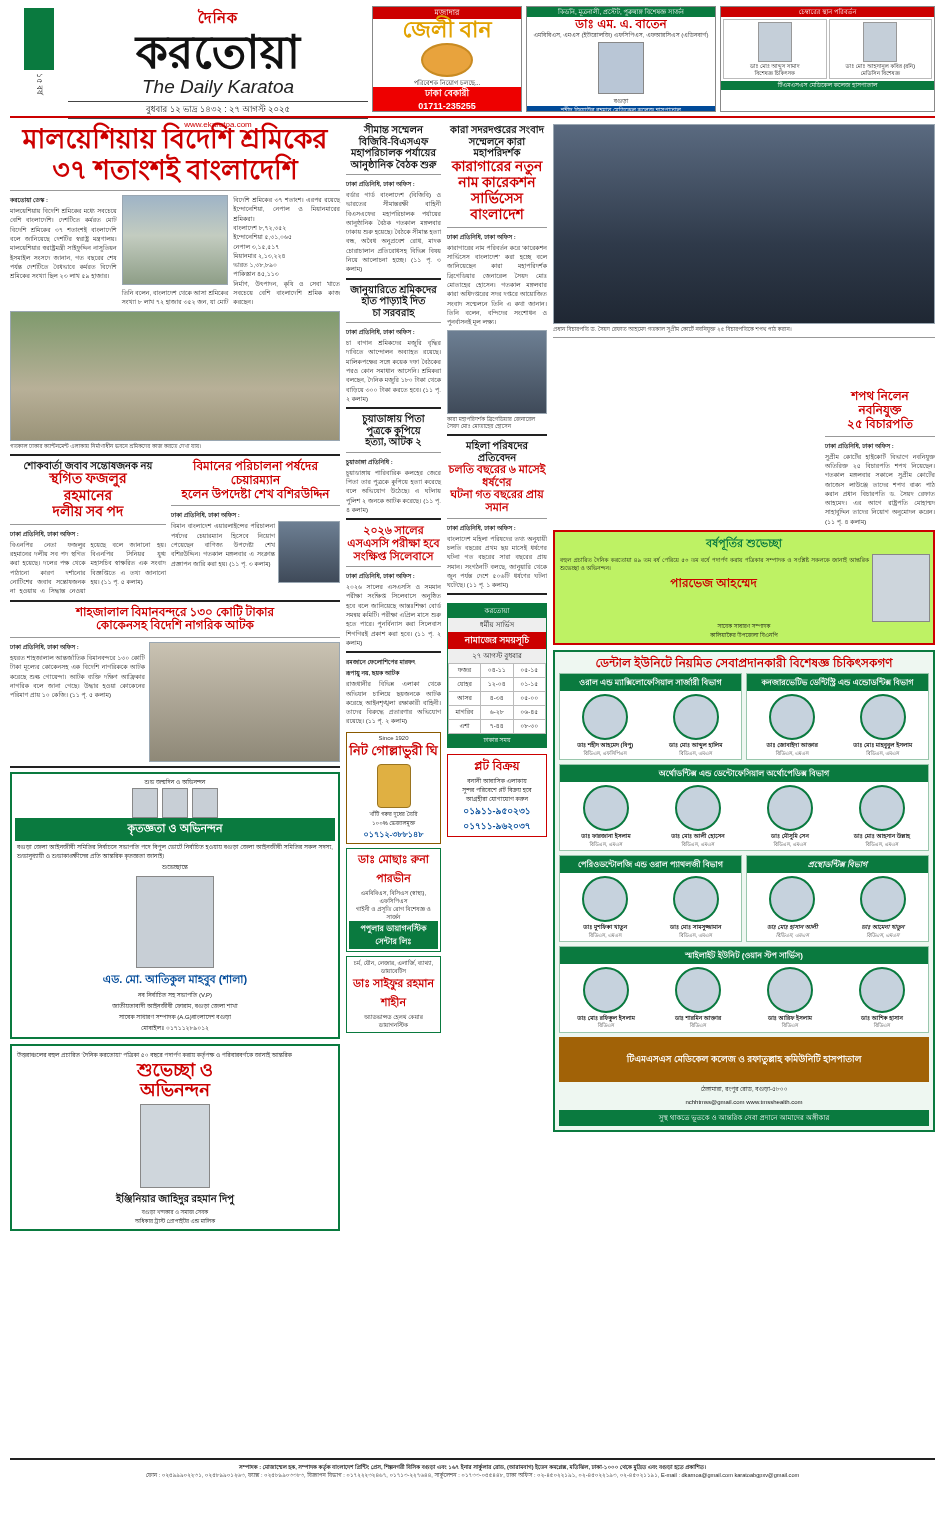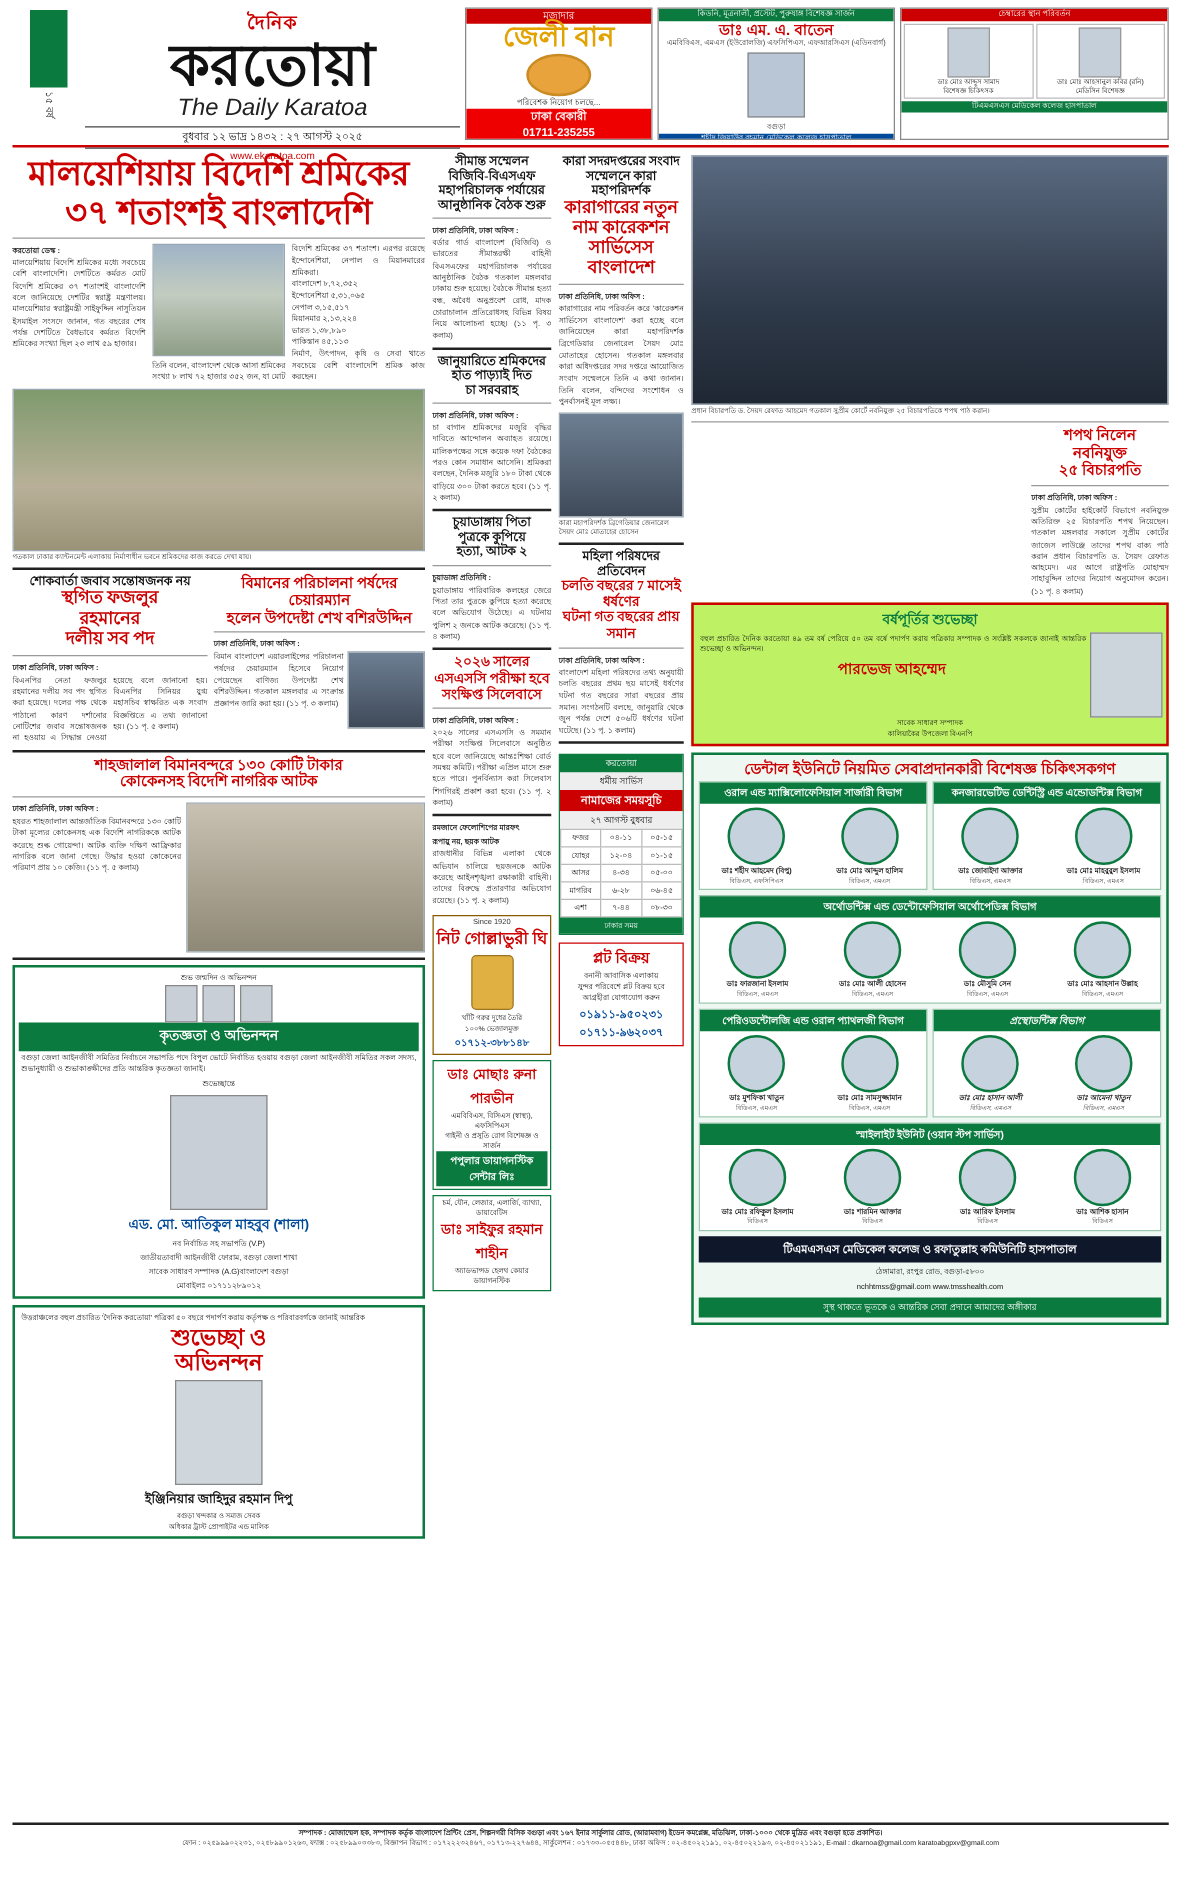--- a/index.html
+++ b/index.html
@@ -120,21 +120,21 @@
   .med-ad { border:2px solid #0a7a3f; margin-top:5px; background:#eef7f1; padding:4px; }
   .med-ad .mtitle { color:#0a6b38; font-size:13px; font-weight:bold; text-align:center; line-height:1.2;}
   .med-ad .mtitle2 { color:#c00; font-size:12px; font-weight:bold; text-align:center; line-height:1.2; margin-bottom:3px;}
   .dept { border:1px solid #9ac7ad; margin-bottom:4px; background:#fff; }
   .dept .dhead { background:#0a7a3f; color:#fff; font-size:8px; text-align:center; padding:2px; font-weight:bold;}
   .dept .docs { display:flex; }
   .docs .doc { flex:1; text-align:center; padding:3px 1px; }
   .docs .circ { width:46px;height:46px;border-radius:50%; background:#c6d2dd; border:2px solid #0a7a3f; margin:0 auto 2px;}
   .docs .dnm { font-size:5.8px; font-weight:bold; line-height:1.3;}
   .docs .ddg { font-size:5px; color:#444; line-height:1.25;}
-  .med-foot { background:#0f172a; color:#fff; font-size:9px; text-align:center; padding:3px; font-weight:bold;}
+  .med-foot { background:#a16207; color:#fff; font-size:9px; text-align:center; padding:15px; font-weight:bold;}
   .med-foot2 { font-size:6px; text-align:center; padding:2px; }
 
   .greet-birth { border:2px solid #c00; padding:3px; margin-top:4px; background:#bef264; }
   .greet-birth .gb1 { color:#0a7a3f; font-size:11px; font-weight:bold; text-align:center;}
   .greet-birth .gb2 { font-size:5.8px; line-height:1.4; text-align:justify; padding:2px;}
   .greet-birth .gb3 { color:#c00; font-size:12px; font-weight:bold; text-align:center;}
   .greet-birth .gbph { width:58px;height:68px;background:#cdd5dc;border:1px solid #888; float:right; margin-left:3px;}
 
   
   .footer { border-top:2px solid #222; margin-top:4px; padding-top:3px; font-size:5.6px; line-height:1.5; text-align:center; color:#222;}
@@ -357,21 +357,21 @@
       <div class="sub-head s14" style="white-space:pre-line;">কারাগারের নতুন নাম কারেকশন
 সার্ভিসেস বাংলাদেশ</div>
       <div class="rule"></div>
       <div class="byline">ঢাকা প্রতিনিধি, ঢাকা অফিস :</div>
       <div class="body-txt">কারাগারের নাম পরিবর্তন করে 'কারেকশন সার্ভিসেস বাংলাদেশ' করা হচ্ছে বলে জানিয়েছেন কারা মহাপরিদর্শক ব্রিগেডিয়ার জেনারেল সৈয়দ মোঃ মোতাহের হোসেন। গতকাল মঙ্গলবার কারা অধিদপ্তরের সদর দপ্তরে আয়োজিত সংবাদ সম্মেলনে তিনি এ কথা জানান। তিনি বলেন, বন্দিদের সংশোধন ও পুনর্বাসনই মূল লক্ষ্য।</div>
       <div class="photo p-man" style="height:84px;margin-top:3px;"></div>
       <div class="caption">কারা মহাপরিদর্শক ব্রিগেডিয়ার জেনারেল সৈয়দ মোঃ মোতাহের হোসেন</div>
       <div class="rule-thick"></div>
 
       <div class="sub-head s10 black">মহিলা পরিষদের প্রতিবেদন</div>
-      <div class="sub-head s11" style="white-space:pre-line;">চলতি বছরের 7 মাসেই ধর্ষণের
+      <div class="sub-head s11" style="white-space:pre-line;">চলতি বছরের ৬ মাসেই ধর্ষণের
 ঘটনা গত বছরের প্রায় সমান</div>
       <div class="rule"></div>
       <div class="byline">ঢাকা প্রতিনিধি, ঢাকা অফিস :</div>
       <div class="body-txt">বাংলাদেশ মহিলা পরিষদের তথ্য অনুযায়ী চলতি বছরের প্রথম ছয় মাসেই ধর্ষণের ঘটনা গত বছরের সারা বছরের প্রায় সমান। সংগঠনটি বলছে, জানুয়ারি থেকে জুন পর্যন্ত দেশে ৫০৬টি ধর্ষণের ঘটনা ঘটেছে। (১১ পৃ. ১ কলাম)</div>
       <div class="rule-thick"></div>
 
       <div class="prayer">
         <div class="ptop">করতোয়া</div>
         <div class="pdate">ধর্মীয় সার্ভিস</div>
         <div class="pname">নামাজের সময়সূচি</div>
@@ -421,21 +421,21 @@
     <div class="col c4">
       <div class="photo p-court" style="height:200px;"></div>
       <div class="caption">প্রধান বিচারপতি ড. সৈয়দ রেফাত আহমেদ গতকাল সুপ্রীম কোর্টে নবনিযুক্ত ২৫ বিচারপতিকে শপথ পাঠ করান।</div>
       <div class="rule"></div>
 
       <div style="display:flex;gap:5px;">
         <div style="flex:1;">
           <div class="sub-head s14" style="white-space:pre-line;visibility:hidden;height:0;">কারাগারের নতুন নাম কারেকশন
 সার্ভিসেস বাংলাদেশ</div>
         </div>
-        <div style="width:110px;">
+        <div style="width:110px;margin-top:48px;">
           <div class="sub-head s12" style="white-space:pre-line;">শপথ নিলেন
 নবনিযুক্ত
 ২৫ বিচারপতি</div>
           <div class="rule"></div>
           <div class="byline">ঢাকা প্রতিনিধি, ঢাকা অফিস :</div>
           <div class="body-txt">সুপ্রীম কোর্টের হাইকোর্ট বিভাগে নবনিযুক্ত অতিরিক্ত ২৫ বিচারপতি শপথ নিয়েছেন। গতকাল মঙ্গলবার সকালে সুপ্রীম কোর্টের জাজেস লাউঞ্জে তাদের শপথ বাক্য পাঠ করান প্রধান বিচারপতি ড. সৈয়দ রেফাত আহমেদ। এর আগে রাষ্ট্রপতি মোহাম্মদ সাহাবুদ্দিন তাদের নিয়োগ অনুমোদন করেন। (১১ পৃ. ৪ কলাম)</div>
         </div>
       </div>
 
       <div class="greet-birth">

